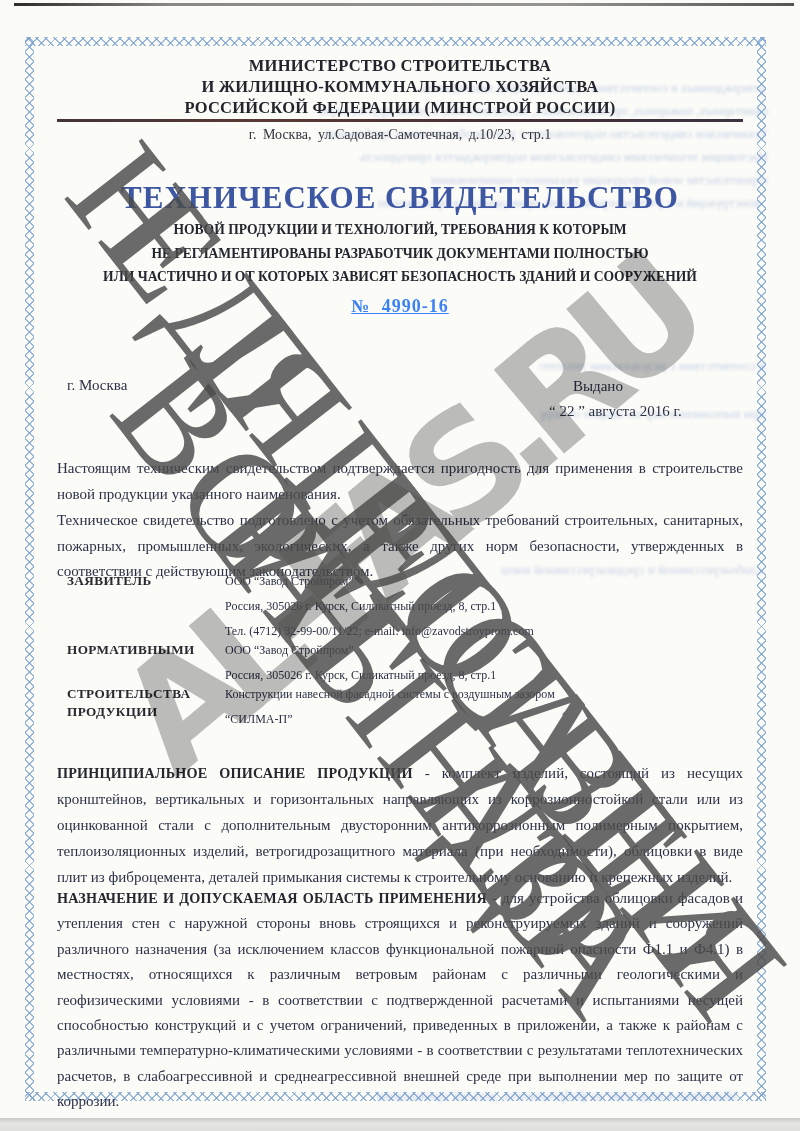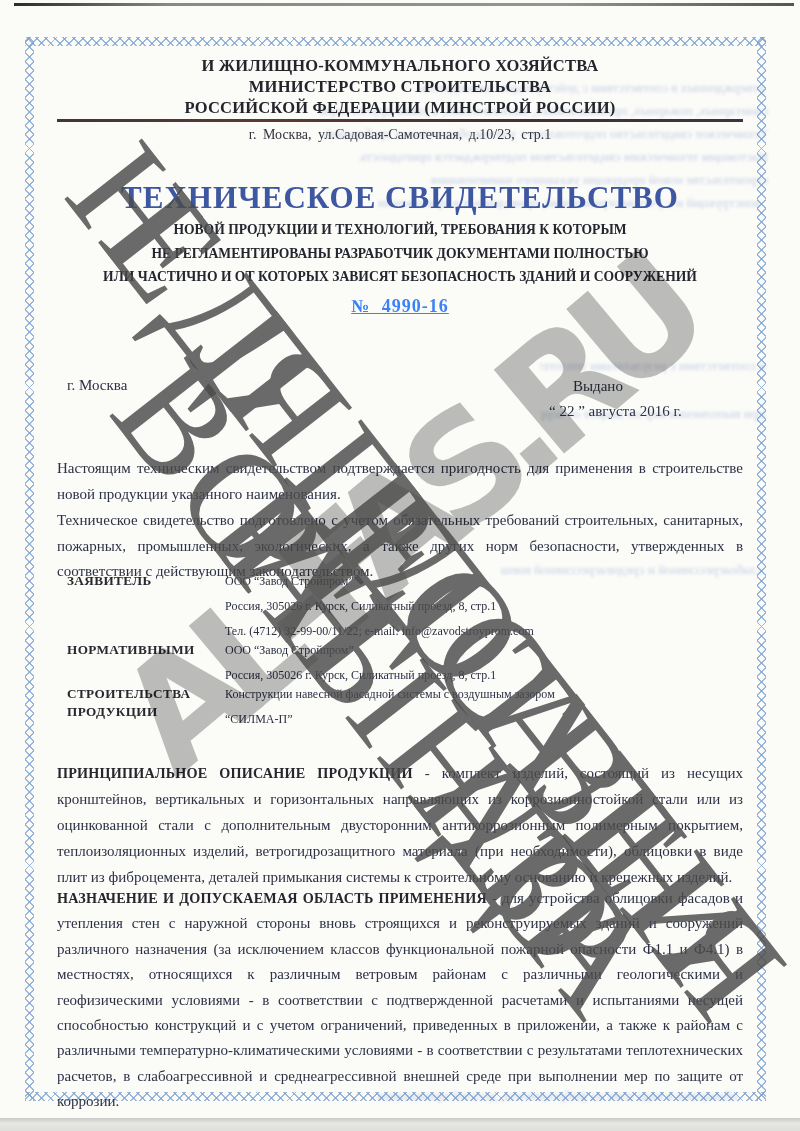--- a/index.html
+++ b/index.html
@@ -82,22 +82,22 @@
   <div class="ghost" style="top:172px;left:120px;width:648px;">строительстве новой продукции указанного наименования</div>
   <div class="ghost" style="top:195px;left:160px;width:600px;">конструкций и с учетом ограничений, приведенных в приложении</div>
   <div class="ghost" style="top:358px;left:540px;width:225px;">в соответствии с результатами теплотехнических расчетов</div>
   <div class="ghost" style="top:406px;left:540px;width:225px;">при выполнении мер по защите от коррозии</div>
   <div class="ghost" style="top:562px;left:500px;width:262px;">слабоагрессивной и среднеагрессивной внешней среде</div>
   <div class="ghost" style="top:1088px;left:78px;width:660px;">облицовки в виде плит из фиброцемента, деталей примыкания</div>
 
   <div class="content">
 
     <div class="abs hdr">
+      <div>МИНИСТЕРСТВО СТРОИТЕЛЬСТВА</div>
       <div>И ЖИЛИЩНО-КОММУНАЛЬНОГО ХОЗЯЙСТВА</div>
-      <div>МИНИСТЕРСТВО СТРОИТЕЛЬСТВА</div>
       <div>РОССИЙСКОЙ ФЕДЕРАЦИИ (МИНСТРОЙ РОССИИ)</div>
     </div>
 
     <div class="abs rule"></div>
 
     <div class="abs addr">г. Москва, ул.Садовая-Самотечная, д.10/23, стр.1</div>
 
     <div class="abs title">ТЕХНИЧЕСКОЕ СВИДЕТЕЛЬСТВО</div>
 
     <div class="abs subtitle">

